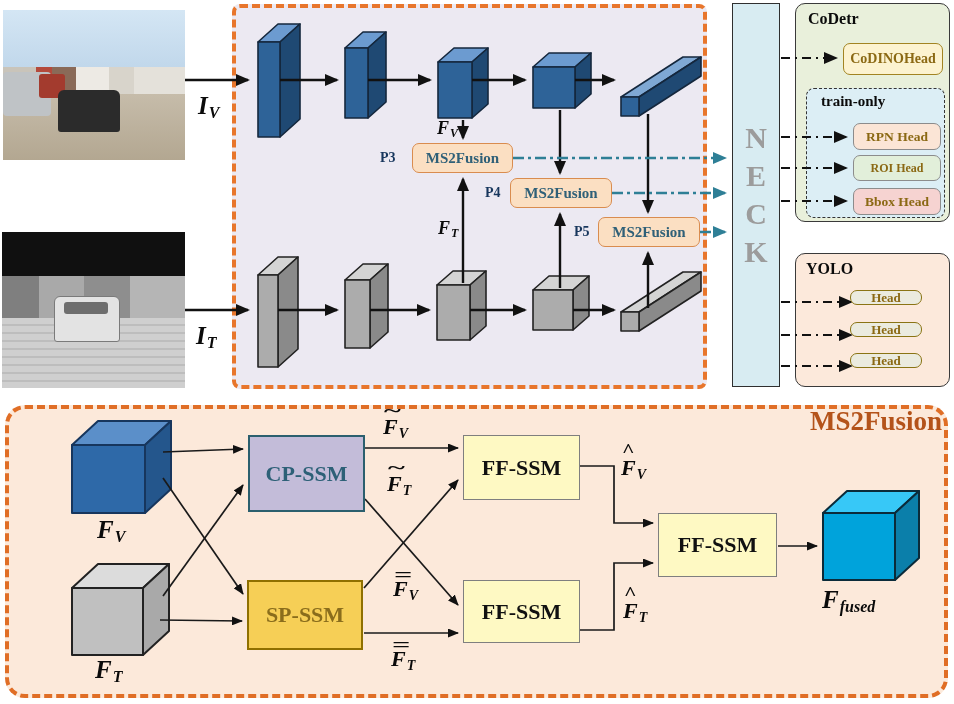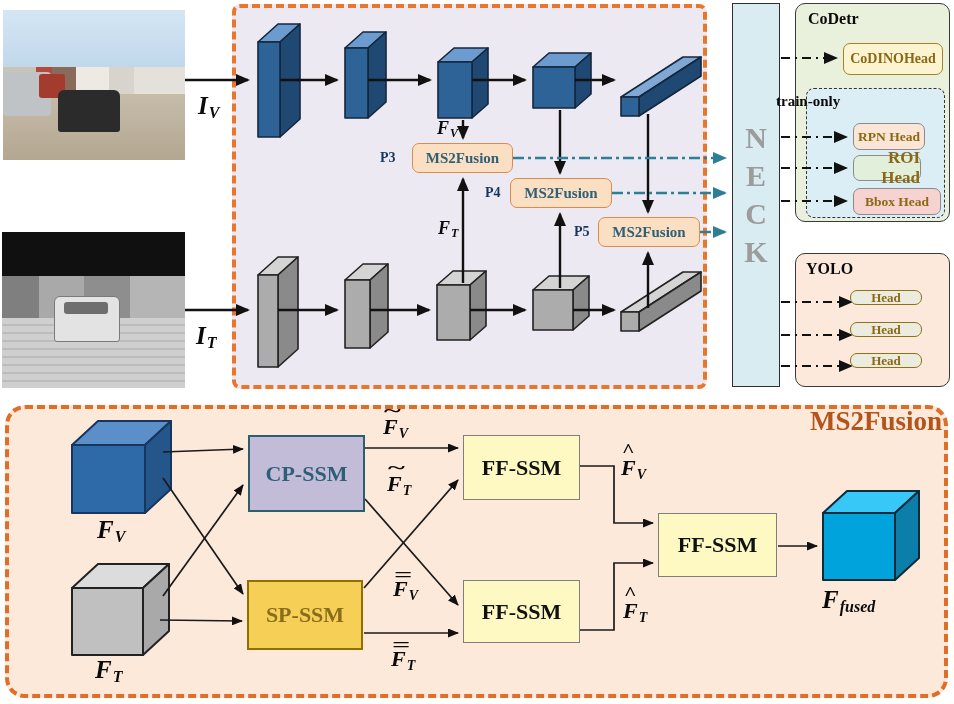--- a/index.html
+++ b/index.html
@@ -27,22 +27,22 @@
   
   .fg{z-index:3;box-sizing:border-box;}
   .fusion-mini{background:#FBDFC2;border:1.6px solid #D98C4F;border-radius:7px;
     display:flex;align-items:center;justify-content:center;
     font-weight:bold;font-size:15px;color:#2F6078;}
   .p-tag{font-weight:bold;font-size:14px;color:#17365D;}
   .head-box{display:flex;align-items:center;justify-content:center;border-radius:7px;
     font-weight:bold;color:#8B6914;text-align:right;}
   #codino-head{left:843px;top:43px;width:100px;height:32px;background:#FCF3D0;
     border:1.6px solid #A28422;font-size:14px;}
-  #rpn-head{left:853px;top:123px;width:72px;height:27px;background:#FBE5D6;border:1.3px solid #8C8C8C;font-size:13.5px;}
-  #roi-head{left:853px;top:155px;width:68px;height:26px;background:#E2EFDA;border:1.3px solid #8C8C8C;font-size:17px;}
+  #rpn-head{left:853px;top:123px;width:88px;height:27px;background:#FBE5D6;border:1.3px solid #8C8C8C;font-size:13.5px;}
+  #roi-head{left:853px;top:155px;width:88px;height:26px;background:#E2EFDA;border:1.3px solid #8C8C8C;font-size:12px;}
   #bbox-head{left:853px;top:188px;width:88px;height:27px;background:#F6D3D1;border:1.3px solid #8C8C8C;font-size:13.5px;}
   .yolo-head{left:850px;width:72px;height:15px;background:#EBEBDF;border:1.3px solid #8A7414;font-size:13px;}
   .ssm-box{display:flex;align-items:center;justify-content:center;font-weight:bold;font-size:22px;}
   #cp-ssm{left:248px;top:435px;width:117px;height:77px;background:#C3BCD9;border:2px solid #2B5F6E;color:#2D6077;}
   #sp-ssm{left:247px;top:580px;width:116px;height:70px;background:#F6CF56;border:2px solid #8F7000;color:#8A6D1C;}
   .ff-ssm{background:#fef9c3;border:1.6px solid #7F7F7F;color:#111;}
   #ff-ssm-top{left:463px;top:435px;width:117px;height:65px;}
   #ff-ssm-bottom{left:463px;top:580px;width:117px;height:63px;}
   #ff-ssm-final{left:658px;top:513px;width:119px;height:64px;}
   #fusion-title{left:752px;top:406px;width:190px;font-weight:bold;font-size:27px;color:#B4531A;text-align:right;}
@@ -243,21 +243,21 @@
   </svg>
 
   <div class="abs fg fusion-mini" style="left:412px;top:143px;width:101px;height:30px;">MS2Fusion</div>
   <div class="abs fg fusion-mini" style="left:510px;top:178px;width:102px;height:30px;">MS2Fusion</div>
   <div class="abs fg fusion-mini" style="left:598px;top:217px;width:102px;height:30px;">MS2Fusion</div>
   <div class="abs fg p-tag" style="left:380px;top:150px;">P3</div>
   <div class="abs fg p-tag" style="left:485px;top:185px;">P4</div>
   <div class="abs fg p-tag" style="left:574px;top:224px;">P5</div>
 
   <div class="group-title" style="left:808px;top:10px;">CoDetr</div>
-  <div class="group-title" style="left:776px;top:93px;font-size:15px;">train-only</div>
+  <div class="group-title" style="left:821px;top:93px;font-size:15px;">train-only</div>
   <div class="group-title" style="left:806px;top:260px;">YOLO</div>
 
   <div class="abs fg head-box" id="codino-head">CoDINOHead</div>
   <div class="abs fg head-box" id="rpn-head">RPN Head</div>
   <div class="abs fg head-box" id="roi-head">ROI Head</div>
   <div class="abs fg head-box" id="bbox-head">Bbox Head</div>
   <div class="abs fg head-box yolo-head" style="top:290px;">Head</div>
   <div class="abs fg head-box yolo-head" style="top:322px;">Head</div>
   <div class="abs fg head-box yolo-head" style="top:353px;">Head</div>
 

